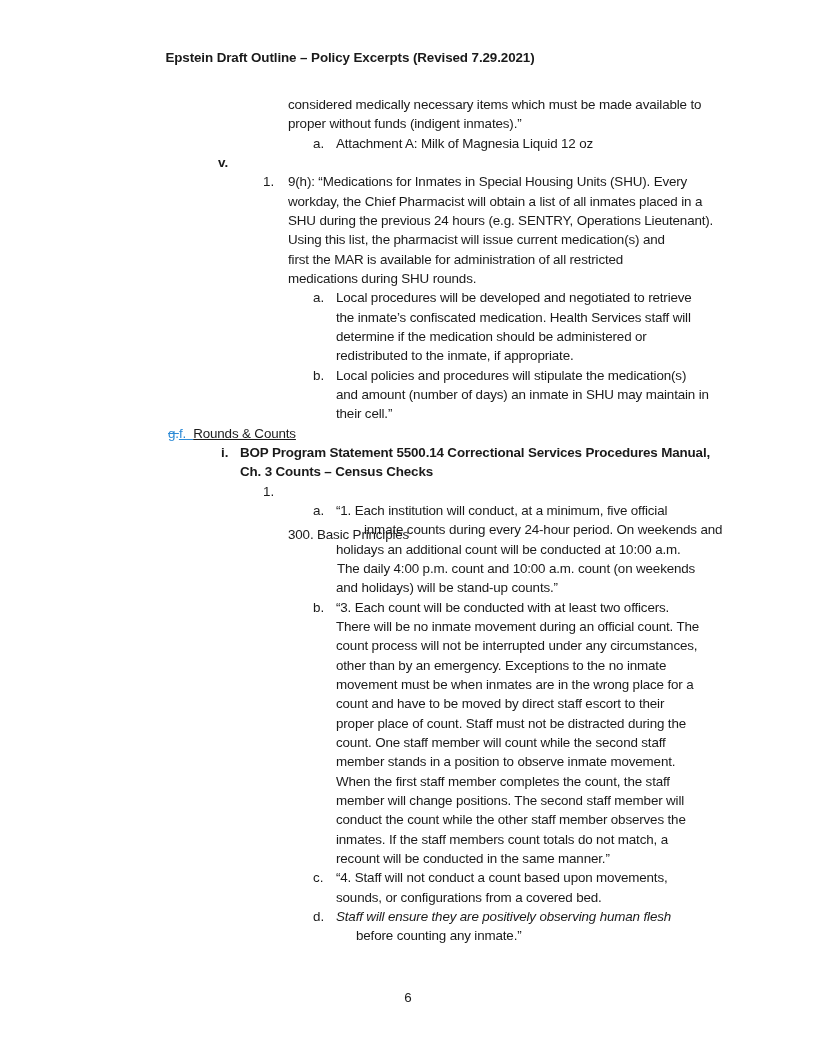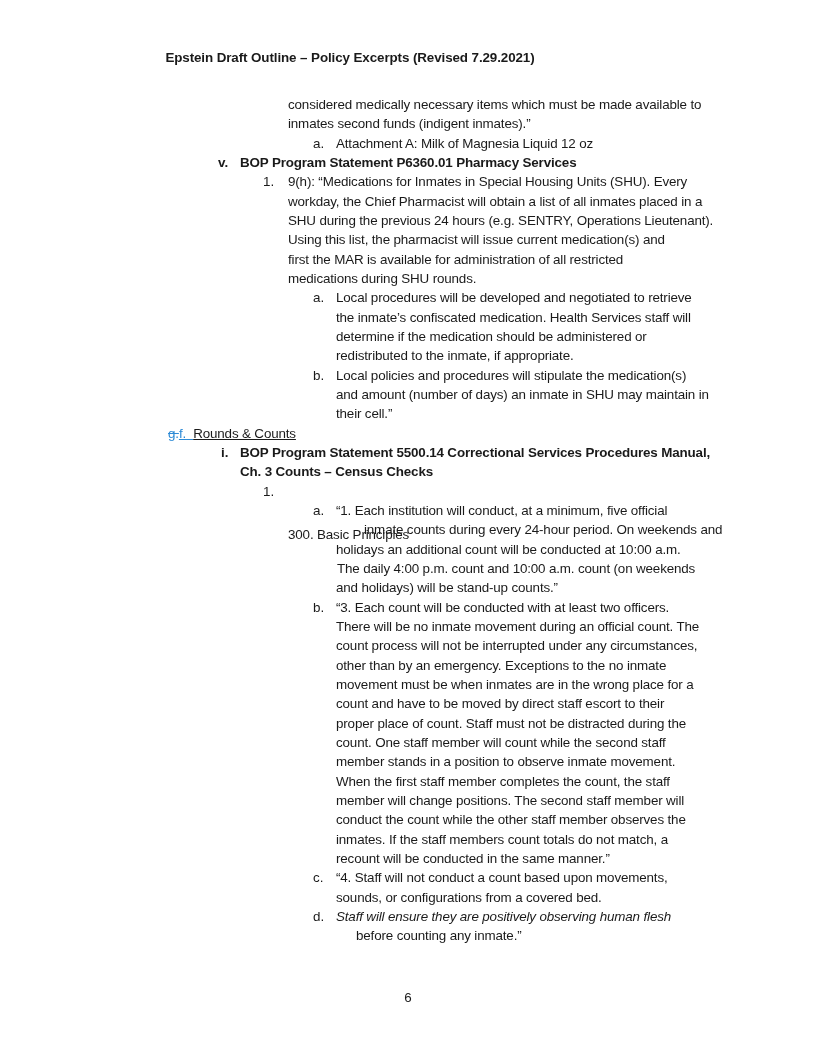--- a/index.html
+++ b/index.html
@@ -64,26 +64,25 @@
     }
   </style>
 </head>
 <body>
 
 <div class="page">
 
   <div class="header">Epstein Draft Outline – Policy Excerpts (Revised 7.29.2021)</div>
 
   <div class="line" style="left:288px; top:95px;">considered medically necessary items which must be made available to</div>
-  <div class="line" style="left:288px; top:114px;">inmates second funds (indigent inmates).”</div>
+  <div class="line" style="left:288px; top:114px;">proper without funds (indigent inmates).”</div>
   <div class="marker" style="left:313px; top:134px;">a.</div>
   <div class="line" style="left:336px; top:134px;">Attachment A:  Milk of Magnesia Liquid 12 oz</div>
 
   <div class="marker bold" style="left:218px; top:153px;">v.</div>
-  <div class="line bold" style="left:240px; top:153px;">BOP Program Statement P6360.01 Pharmacy Services</div>
 
   <div class="marker" style="left:263px; top:172px;">1.</div>
   <div class="line" style="left:288px; top:172px;">9(h):  “Medications for Inmates in Special Housing Units (SHU). Every</div>
   <div class="line" style="left:288px; top:192px;">workday, the Chief Pharmacist will obtain a list of all inmates placed in a</div>
   <div class="line" style="left:288px; top:211px;">SHU during the previous 24 hours (e.g. SENTRY, Operations Lieutenant).</div>
   <div class="line" style="left:288px; top:230px;">Using this list, the pharmacist will issue current medication(s) and</div>
   <div class="line" style="left:288px; top:250px;">first the MAR is available for administration of all restricted</div>
   <div class="line" style="left:288px; top:269px;">medications during SHU rounds.</div>
 
   <div class="marker" style="left:313px; top:288px;">a.</div>

